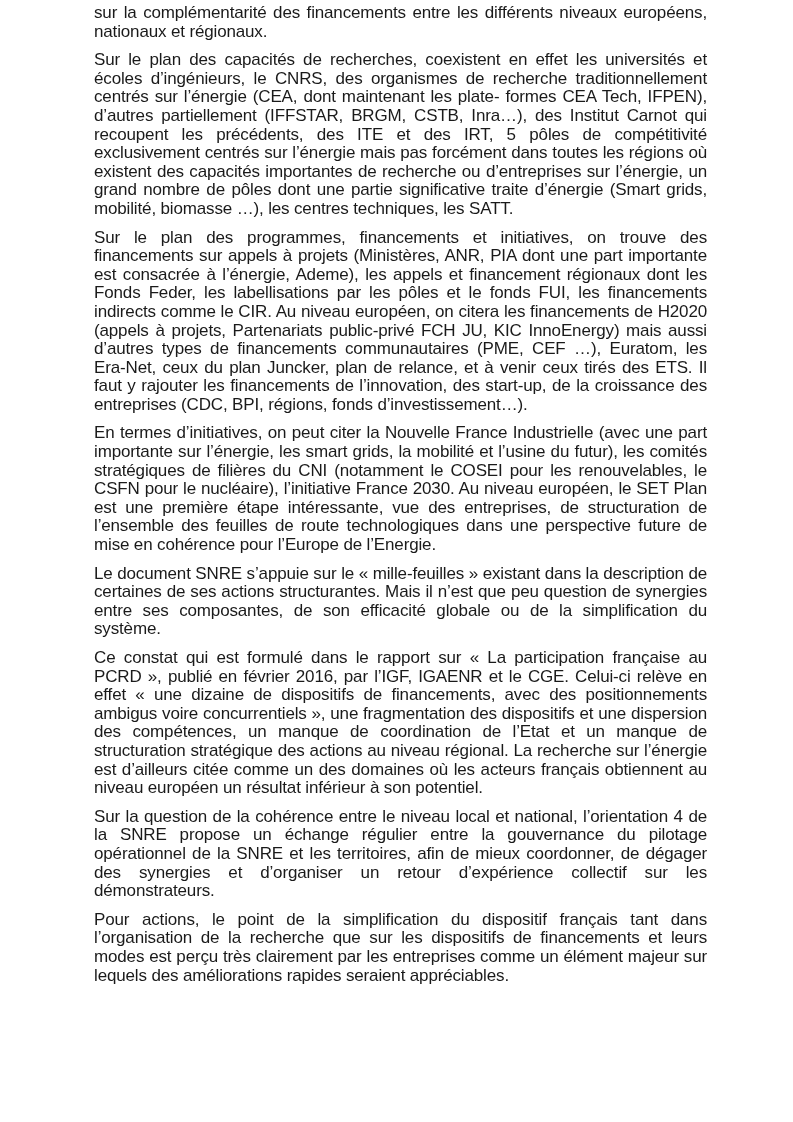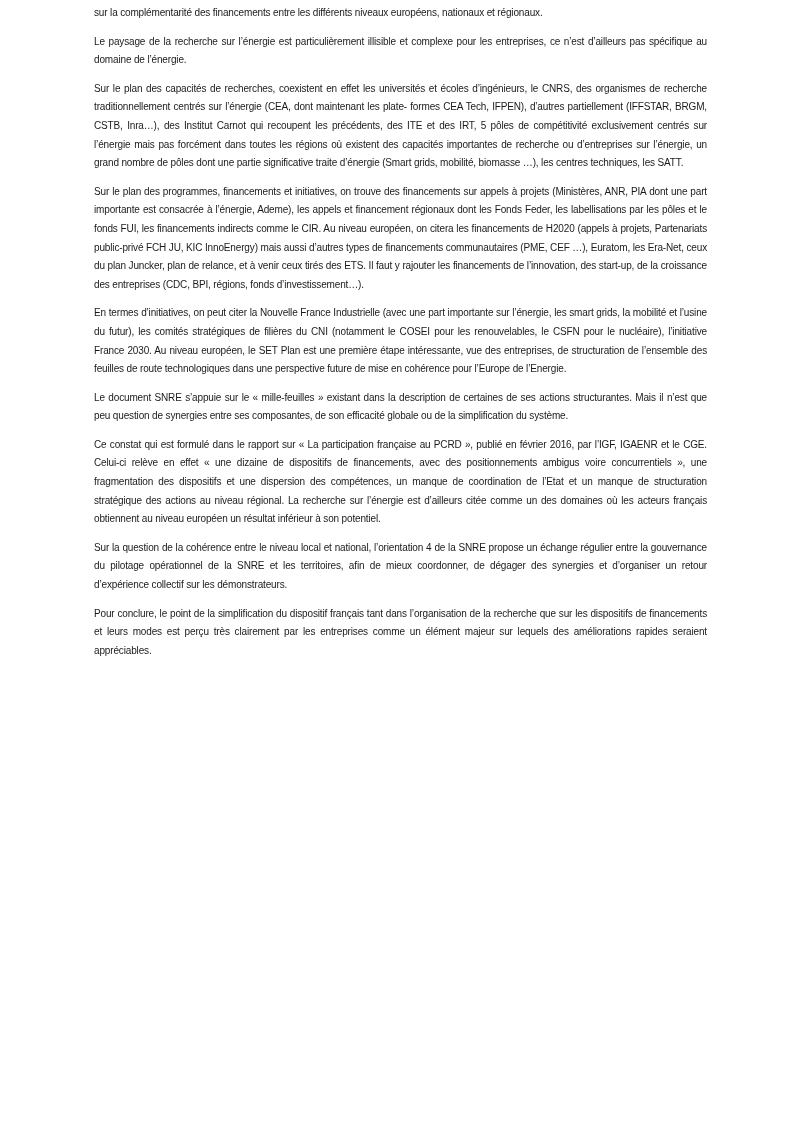--- a/index.html
+++ b/index.html
@@ -15,21 +15,21 @@
       font-family: "Liberation Sans", "DejaVu Sans", sans-serif;
       color: #1a1a1a;
     }
     .page {
       position: absolute;
       left: 94px;
       top: 0;
       width: 613px;
     }
     .para {
-      font-size: 10px;
+      font-size: 17px;
       line-height: 18.6px;
       text-align: justify;
       margin: 0 0 10px 0;
       letter-spacing: -0.15px;
       word-spacing: 0px;
     }
     .para.first {
       margin-top: 4px;
     }
     .heading {
@@ -41,21 +41,20 @@
       letter-spacing: -0.1px;
     }
   </style>
 </head>
 <body>
 
 <div class="page">
   <p class="para first">sur la complémentarité des financements entre les différents niveaux européens, nationaux et régionaux.</p>
 
 
-  <p class="para">Le paysage de la recherche sur l’énergie est particulièrement illisible et complexe pour les entreprises, ce n’est d’ailleurs pas spécifique au domaine de l’énergie.</p>
   <p class="para">Sur le plan des capacités de recherches, coexistent en effet les universités et écoles d’ingénieurs,  le CNRS, des organismes de recherche traditionnellement centrés sur l’énergie (CEA, dont maintenant les plate- formes CEA Tech,  IFPEN), d’autres partiellement (IFFSTAR, BRGM, CSTB, Inra…), des Institut Carnot qui recoupent les précédents, des ITE et des IRT, 5 pôles de compétitivité exclusivement centrés sur l’énergie mais pas forcément dans toutes les régions où existent des capacités importantes de recherche ou d’entreprises sur l’énergie, un grand nombre de pôles dont une partie significative traite d’énergie (Smart grids, mobilité, biomasse …), les centres techniques, les SATT.</p>
   <p class="para">Sur le plan des programmes, financements et initiatives, on trouve des financements sur appels à projets (Ministères, ANR, PIA dont une part importante est consacrée à l’énergie, Ademe), les appels et financement régionaux dont les Fonds Feder, les labellisations par les pôles et le fonds FUI, les financements indirects comme le CIR. Au niveau européen, on citera les financements de H2020 (appels à projets, Partenariats public-privé FCH JU, KIC InnoEnergy) mais aussi d’autres types de financements communautaires (PME, CEF …), Euratom, les Era-Net, ceux du plan Juncker, plan de relance, et à venir ceux tirés des ETS. Il  faut  y rajouter les financements de l’innovation, des start-up, de la croissance des entreprises (CDC, BPI, régions, fonds d’investissement…).</p>
   <p class="para">En termes d’initiatives, on peut citer la Nouvelle France Industrielle (avec une part importante sur l’énergie, les smart grids, la mobilité et l’usine du futur), les comités stratégiques de filières du CNI (notamment le COSEI pour les renouvelables, le CSFN pour le nucléaire), l’initiative France 2030. Au niveau européen, le SET Plan est une première étape intéressante, vue des entreprises, de structuration de l’ensemble des feuilles de route technologiques  dans une perspective future de mise en cohérence pour l’Europe de l’Energie.</p>
   <p class="para">Le document SNRE s’appuie sur le « mille-feuilles » existant dans la description de certaines de ses actions structurantes. Mais il n’est que peu question de synergies entre ses composantes, de son efficacité globale ou de la simplification du système.</p>
   <p class="para">Ce constat qui est formulé dans le rapport sur « La participation française au PCRD », publié en février 2016, par l’IGF, IGAENR  et le CGE. Celui-ci relève en effet « une dizaine de dispositifs de financements, avec des positionnements ambigus voire concurrentiels »,  une fragmentation des dispositifs et une dispersion des compétences, un manque de coordination de l’Etat et un manque de structuration stratégique des actions au niveau régional. La recherche sur l’énergie est d’ailleurs citée comme un des domaines où les acteurs français obtiennent au niveau européen un résultat inférieur à son potentiel.</p>
   <p class="para">Sur la question de la cohérence entre le niveau local et national, l’orientation 4 de la SNRE propose un échange régulier entre  la gouvernance du pilotage opérationnel de la SNRE et les territoires, afin de mieux coordonner, de dégager des synergies et d’organiser un retour d’expérience collectif sur les démonstrateurs.</p>
-  <p class="para">Pour conclure, le point de la simplification du dispositif français tant dans l’organisation de la recherche que sur les dispositifs de financements et leurs modes est perçu très clairement par les entreprises comme un élément majeur sur lequels des améliorations rapides seraient appréciables.</p>
+  <p class="para">Pour actions, le point de la simplification du dispositif français tant dans l’organisation de la recherche que sur les dispositifs de financements et leurs modes est perçu très clairement par les entreprises comme un élément majeur sur lequels des améliorations rapides seraient appréciables.</p>
 </div>
 
 </body></html>

